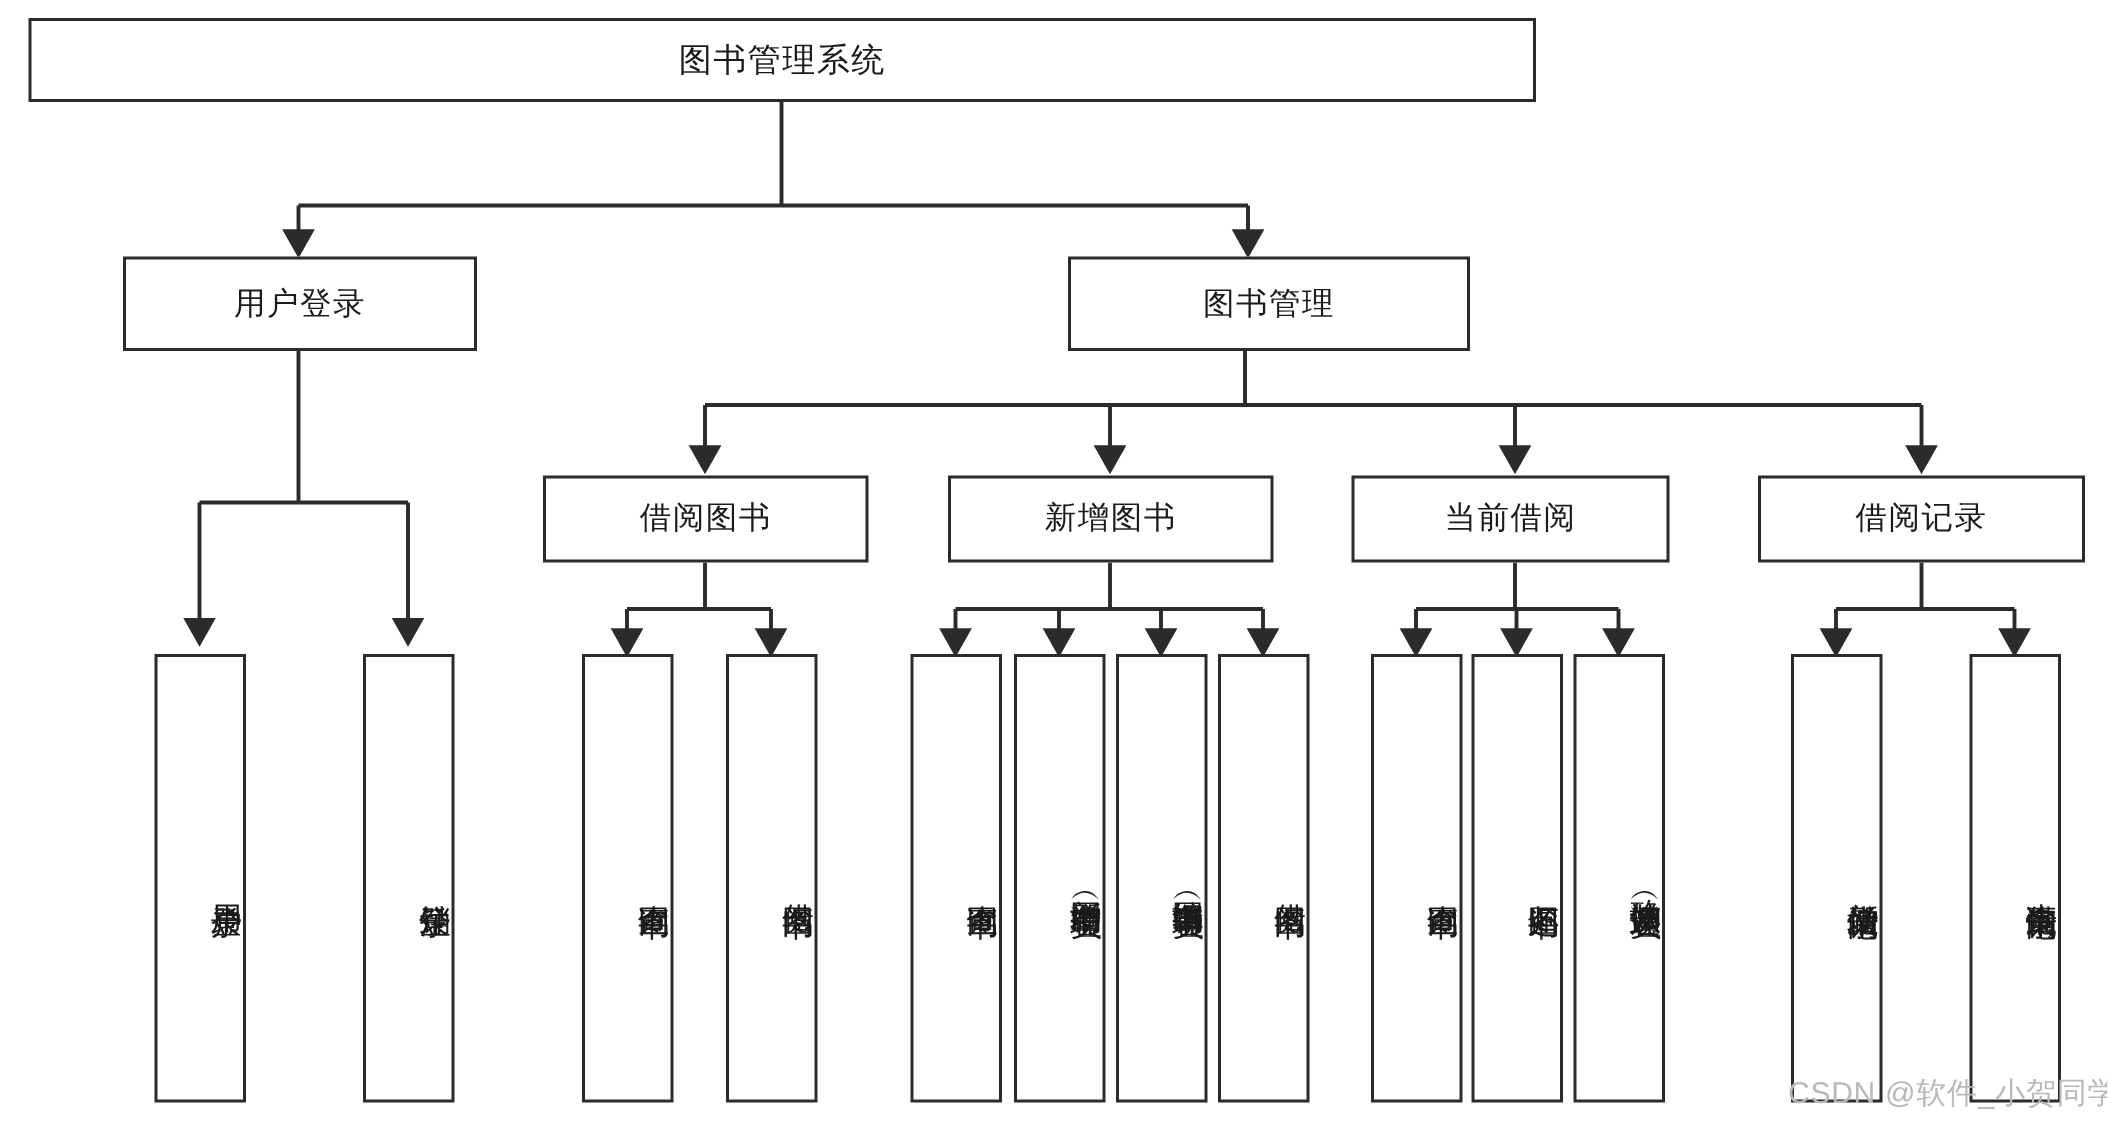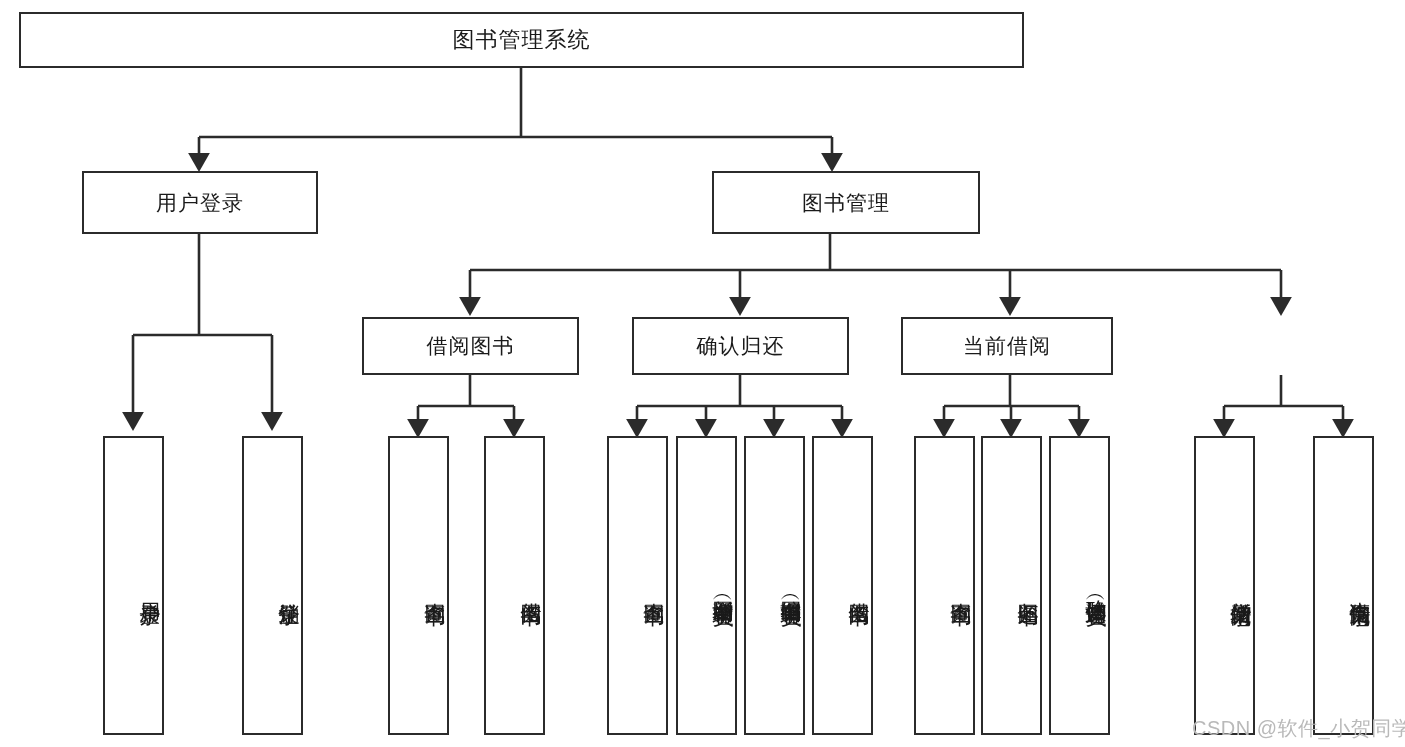--- a/index.html
+++ b/index.html
@@ -128,24 +128,27 @@
     <span>用户登录</span>
   </div>
   <div class="node horiz" style="left:712px; top:171px; width:268px; height:63px;">
     <span>图书管理</span>
   </div>
 
   <div class="node horiz" style="left:362px; top:317px; width:217px; height:58px;">
     <span>借阅图书</span>
   </div>
   <div class="node horiz" style="left:632px; top:317px; width:217px; height:58px;">
-    <span>确认归还</span>
+    <span>新增图书</span>
   </div>
   <div class="node horiz" style="left:901px; top:317px; width:212px; height:58px;">
     <span>当前借阅</span>
+  </div>
+  <div class="node horiz" style="left:1172px; top:317px; width:218px; height:58px;">
+    <span>借阅记录</span>
   </div>
 
   <div class="node vert" style="left:103px; top:436px; width:61px; height:299px;">
     <span>用户登录</span>
   </div>
   <div class="node vert" style="left:242px; top:436px; width:61px; height:299px;">
     <span>注销登录</span>
   </div>
 
   <div class="node vert" style="left:388px; top:436px; width:61px; height:299px;">

